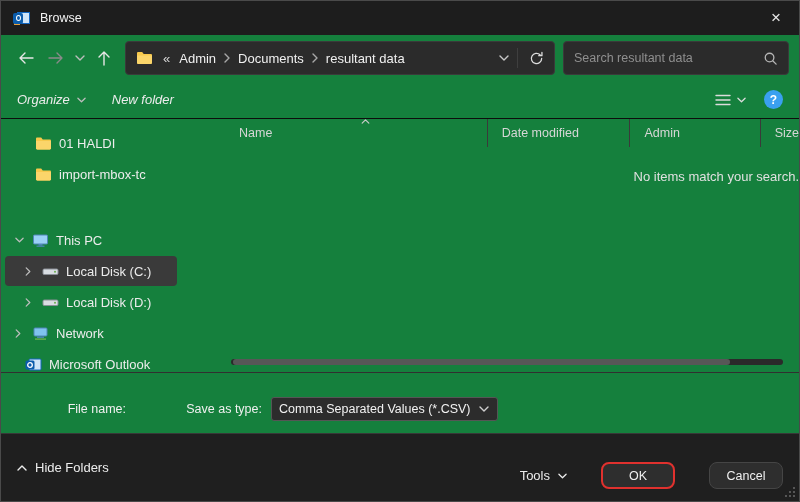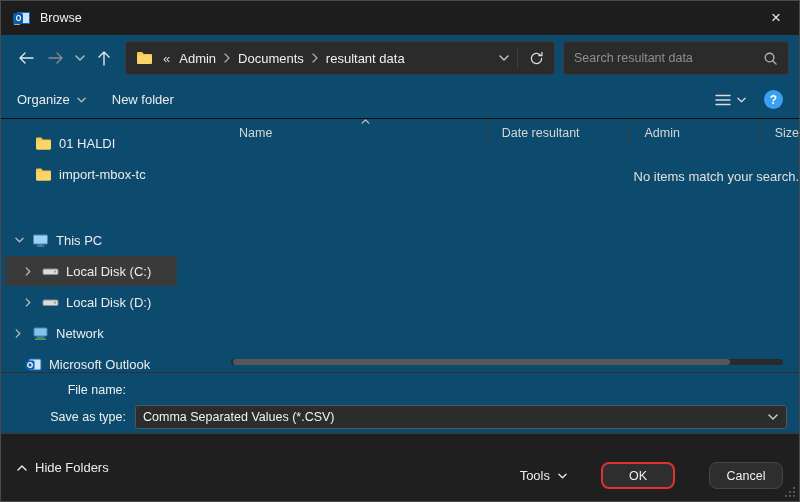--- a/index.html
+++ b/index.html
@@ -1,20 +1,20 @@
 <!DOCTYPE html>
 <html><head>
 <meta charset="utf-8">
 <style>
   * { margin:0; padding:0; box-sizing:border-box; }
   html,body { background:#111; }
   body { font-family:"Liberation Sans", sans-serif; }
   .window {
     position:relative; width:800px; height:502px;
-    background:#0c4a6e; color:#f0f0f0; font-size:13px;
+    background:#15803d; color:#f0f0f0; font-size:13px;
     border:1px solid #4a4a4a; overflow:hidden;
   }
   svg { display:block; }
   .chev { stroke:currentColor; fill:none; stroke-width:1.4; stroke-linecap:round; stroke-linejoin:round; }
 
   
   .titlebar { height:34px; display:flex; align-items:center; padding-left:12px; gap:10px; background:#1d1d1d; }
   .app-icon { width:17px; height:17px; position:relative; flex:0 0 auto; }
   .app-icon .env { position:absolute; left:4px; top:2px; width:13px; height:12px; background:#cfe4f7; border:1px solid #1266c0; }
   .app-icon .orange { position:absolute; left:1px; top:8px; width:6px; height:7px; background:#e8a33d; }
@@ -41,21 +41,21 @@
   .refresh-btn { width:36px; height:100%; display:flex; align-items:center; justify-content:center; color:#dddddd; }
   .searchbox { width:226px; height:34px; background:#2b2b2b; border:1px solid #3a3a3a; border-radius:4px;
     display:flex; align-items:center; padding:0 10px; }
   .searchbox input { flex:1; background:transparent; border:none; outline:none; color:#dddddd; font-size:12.5px;
     font-family:"Liberation Sans", sans-serif; }
   .searchbox input::placeholder { color:#8f8f8f; }
   .search-icon { color:#b5b5b5; }
 
   
   .toolbar { height:38px; display:flex; align-items:center; padding:0 16px; border-bottom:1px solid #0d0d0d; }
-  .tool-item { display:flex; align-items:center; gap:7px; color:#ececec; margin-right:26px; }
+  .tool-item { display:flex; align-items:center; gap:7px; color:#ececec; margin-right:26px;font-style:italic; }
   .tool-item .dd { color:#bdbdbd; }
   .toolbar-right { margin-left:auto; display:flex; align-items:center; gap:18px; }
   .viewbtn { display:flex; align-items:center; gap:6px; color:#dcdcdc; }
   .help-btn { width:19px; height:19px; border-radius:50%; background:#3aa0f0; color:#fff; font-size:12px; font-weight:bold;
     display:flex; align-items:center; justify-content:center; }
 
   
   .main { position:absolute; top:118px; left:0; right:0; height:254px; display:flex; border-bottom:1px solid #303030;gap:44px; }
   .sidebar { width:180px; position:relative; overflow:hidden; padding-top:8px; flex:0 0 auto; }
   .tree-item { height:30px; display:flex; align-items:center; gap:7px; margin:1px 4px; border-radius:4px; padding-left:10px;
@@ -75,21 +75,21 @@
   .col-date { width:148px; }
   .col-type { width:135px; }
   .col-size { flex:1; }
   .sort-caret { position:absolute; left:136px; top:0px; color:#cccccc; }
   .empty-msg { margin-top:22px; text-align:right; color:#e0e0e0; font-size:13px; }
   .hscroll { position:absolute; left:6px; right:16px; bottom:7px; height:6px; background:#2a2a2a; border-radius:3px; }
   .hscroll .thumb { position:absolute; left:2px; top:0; height:6px; width:90%; background:#575757; border-radius:3px; }
 
   
   .fields { position:absolute; top:372px; left:0; right:0; height:70px; padding:10px 12px 8px 6px;
-    display:flex; flex-direction:column; gap:8px; }
+    display:flex; gap:8px; }
   .frow { display:flex; align-items:center; }
   .flabel { width:128px; text-align:right; padding-right:9px; color:#f0f0f0; font-size:12.5px; flex:0 0 auto; }
   .combo { flex:1; height:24px; background:#2c2c2c; border:1px solid #626262; border-radius:3px;
     display:flex; align-items:center; padding:0 26px 0 7px; position:relative; font-size:12.5px; color:#f2f2f2; }
   .combo.type { border-color:#555; }
   .combo .cchev { position:absolute; right:8px; top:8px; color:#cfcfcf; }
   .sel-text { background:#1e5d9e; color:#ffffff; padding:1px 2px; }
 
   
   .footer { position:absolute; bottom:0; left:0; right:0; height:68px; border-top:1px solid #383838; background:#1f1f1f;
@@ -299,21 +299,21 @@
     </div>
 
     <div class="filelist">
       <div class="cols">
         <span class="sort-caret">
           <svg class="chev" width="9" height="5" viewBox="0 0 10 6">
               <path d="M1 5l4-4 4 4"></path>
             </svg>
         </span>
         <span class="col col-name">Name</span>
-        <span class="col col-date">Date resultant</span>
+        <span class="col col-date">Date modified</span>
         <span class="col col-type">Admin</span>
         <span class="col col-size">Size</span>
       </div>
       <div class="empty-msg">No items match your search.</div>
       <div class="hscroll">
         <div class="thumb"></div>
       </div>
     </div>
   </div>
 

